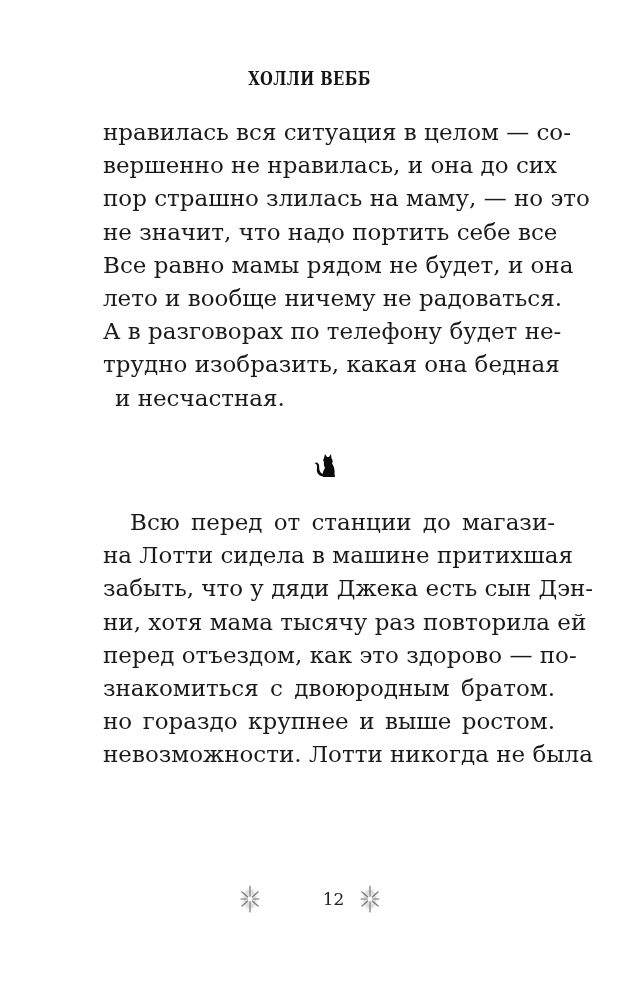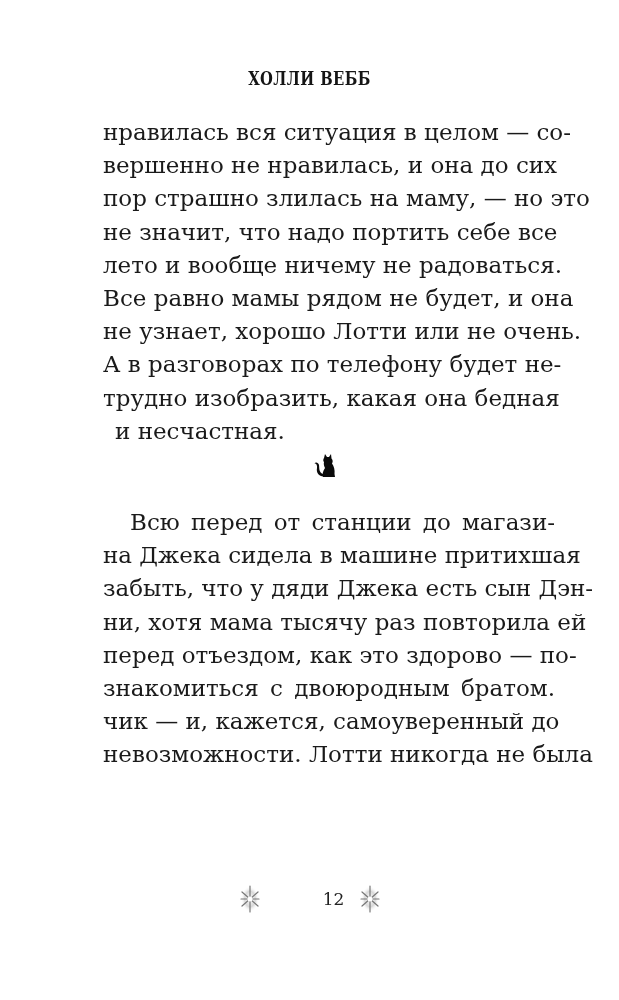--- a/index.html
+++ b/index.html
@@ -40,41 +40,40 @@
 
 <div class="page">
 
   <div class="running-head">ХОЛЛИ ВЕББ</div>
 
   <div class="body-text" id="para1">
     <span class="line">нравилась вся ситуация в целом — со-</span>
     <span class="line">вершенно не нравилась, и она до сих</span>
     <span class="line">пор страшно злилась на маму, — но это</span>
     <span class="line">не значит, что надо портить себе все</span>
+    <span class="line">Все равно мамы рядом не будет, и она</span>
     <span class="line">лето и вообще ничему не радоваться.</span>
-    <span class="line">Все равно мамы рядом не будет, и она</span>
-    <span class="line">не узнает, хорошо Лотти или не очень.</span>
     <span class="line">А в разговорах по телефону будет не-</span>
     <span class="line">трудно изобразить, какая она бедная</span>
     <span class="line last">и несчастная.</span>
   </div>
 
   <svg class="ornament" viewBox="0 0 26 28">
     <path d="M12 6 L13 2 L15 5 L17 5 L19 2 L19.5 6.5 C21 8 21 10 20 11.5 C22 14 23 18 22.5 22 L23 25 L11 25 C10 22 11 19 13 16 C12 14 11.5 12 12 10 C11 9 11 7.5 12 6 Z" fill="#0a0a0a"></path>
     <path d="M11.5 24.5 C7 24 4 21 5 16 C5.5 13 4 11 2.5 11.5 C3.5 9.5 6.5 10.5 7 13 C7.5 16 6.5 20 11 22 Z" fill="#0a0a0a"></path>
   </svg>
 
   <div class="body-text" id="para2">
     <span class="line indent">Всю перед от станции до магази-</span>
-    <span class="line">на Джека сидела в машине притихшая</span>
+    <span class="line">на Лотти сидела в машине притихшая</span>
     <span class="line">забыть, что у дяди Джека есть сын Дэн-</span>
     <span class="line">ни, хотя мама тысячу раз повторила ей</span>
     <span class="line">перед отъездом, как это здорово — по-</span>
     <span class="line">знакомиться с двоюродным братом.</span>
-    <span class="line">чик — и, кажется, самоуверенный до</span>
+    <span class="line">но гораздо крупнее и выше ростом.</span>
     <span class="line">невозможности. Лотти никогда не была</span>
   </div>
 
   <div class="folio">
     <svg class="star" viewBox="0 0 22 30">
       <defs>
         <radialGradient id="glowL" cx="50%" cy="50%" r="50%">
           <stop offset="0%" stop-color="#ffffff"></stop>
           <stop offset="60%" stop-color="#d8d8d8"></stop>
           <stop offset="100%" stop-color="#ffffff" stop-opacity="0"></stop>

